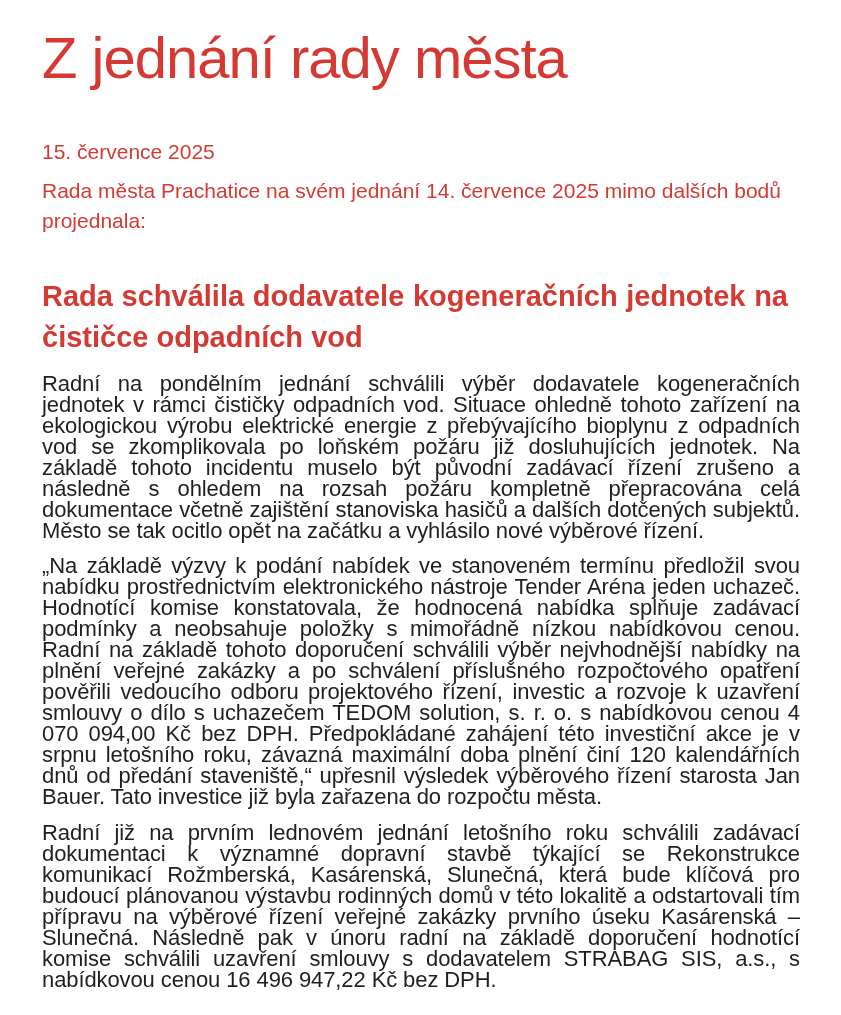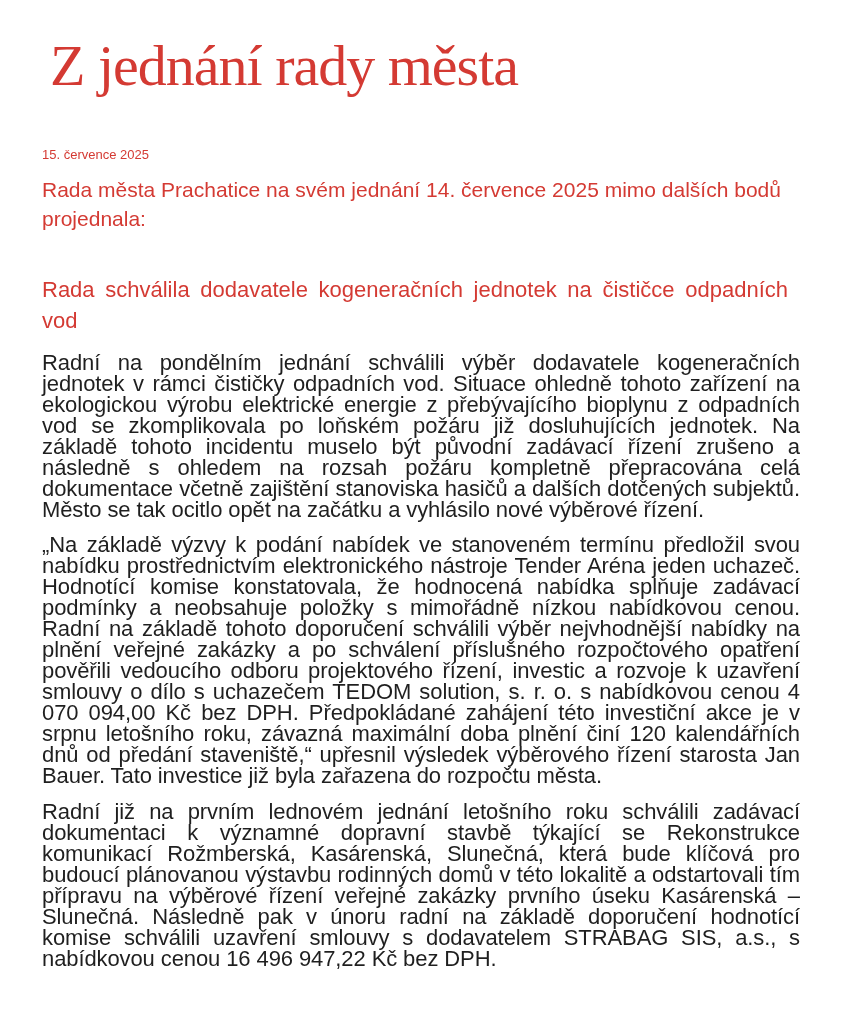--- a/index.html
+++ b/index.html
@@ -14,48 +14,48 @@
     background: var(--bg);
   }
   .page {
     width: 841px;
     min-height: 1015px;
     background: var(--bg);
     padding: 26px 41px 20px 42px;
     font-family: "Liberation Sans", sans-serif;
   }
   .article-title {
-    margin: 8px;
+    margin: 0;
     color: var(--red);
     font-size: 58px;
     font-weight: 300;
     letter-spacing: -1px;
     line-height: 1.12;
-    font-family: Liberation Serif, serif;
+    font-family: Liberation Sans, sans-serif;
   }
   .publish-date {
     margin-top: 48px;
     color: var(--red);
-    font-size: 13px;
+    font-size: 21px;
     font-weight: 400;
     line-height: 1.2;
   }
   .intro-text {
     margin: 12px 0 16px 0;
     color: var(--red);
     font-size: 21px;
     font-weight: 400;
     line-height: 1.42;
     max-width: 762px;
   }
   .section-heading {
     margin: 40px 12px 0 0;
     color: var(--red);
-    font-size: 22px;
-    font-weight: 400;
+    font-size: 29px;
+    font-weight: 700;
     line-height: 1.42;
     text-align: justify;
   }
   .body-paragraph {
     margin: 15px 0 0 0;
     color: var(--ink);
     font-size: 22px;
     line-height: 21px;
     text-align: justify;
     letter-spacing: -0.1px;

